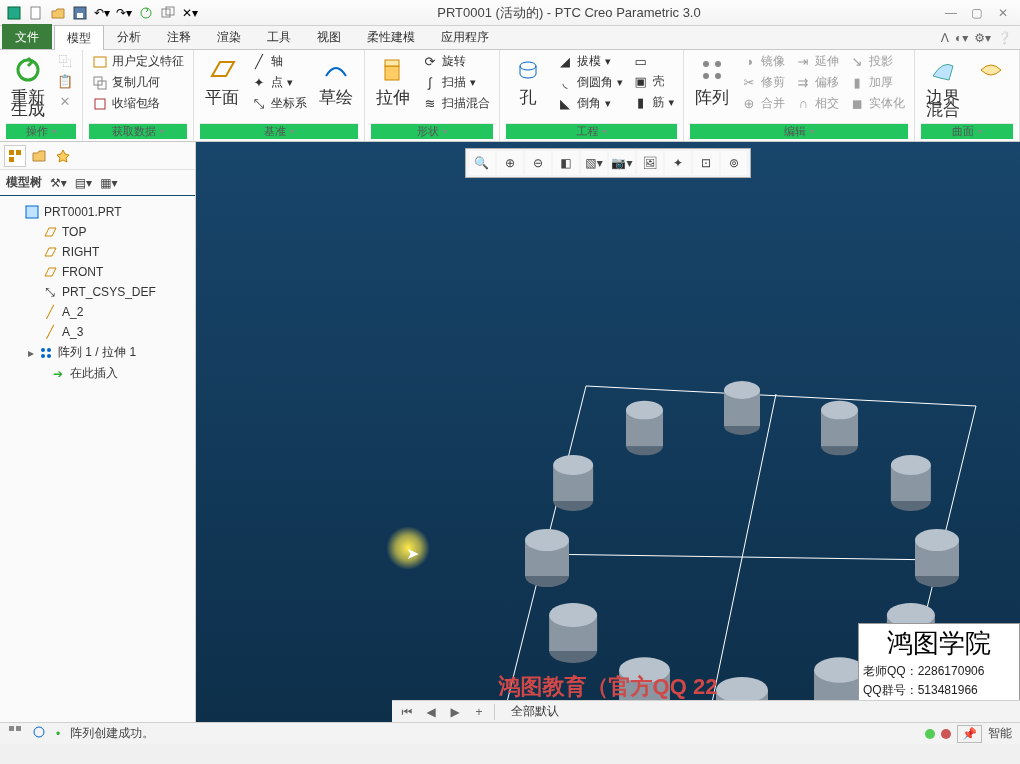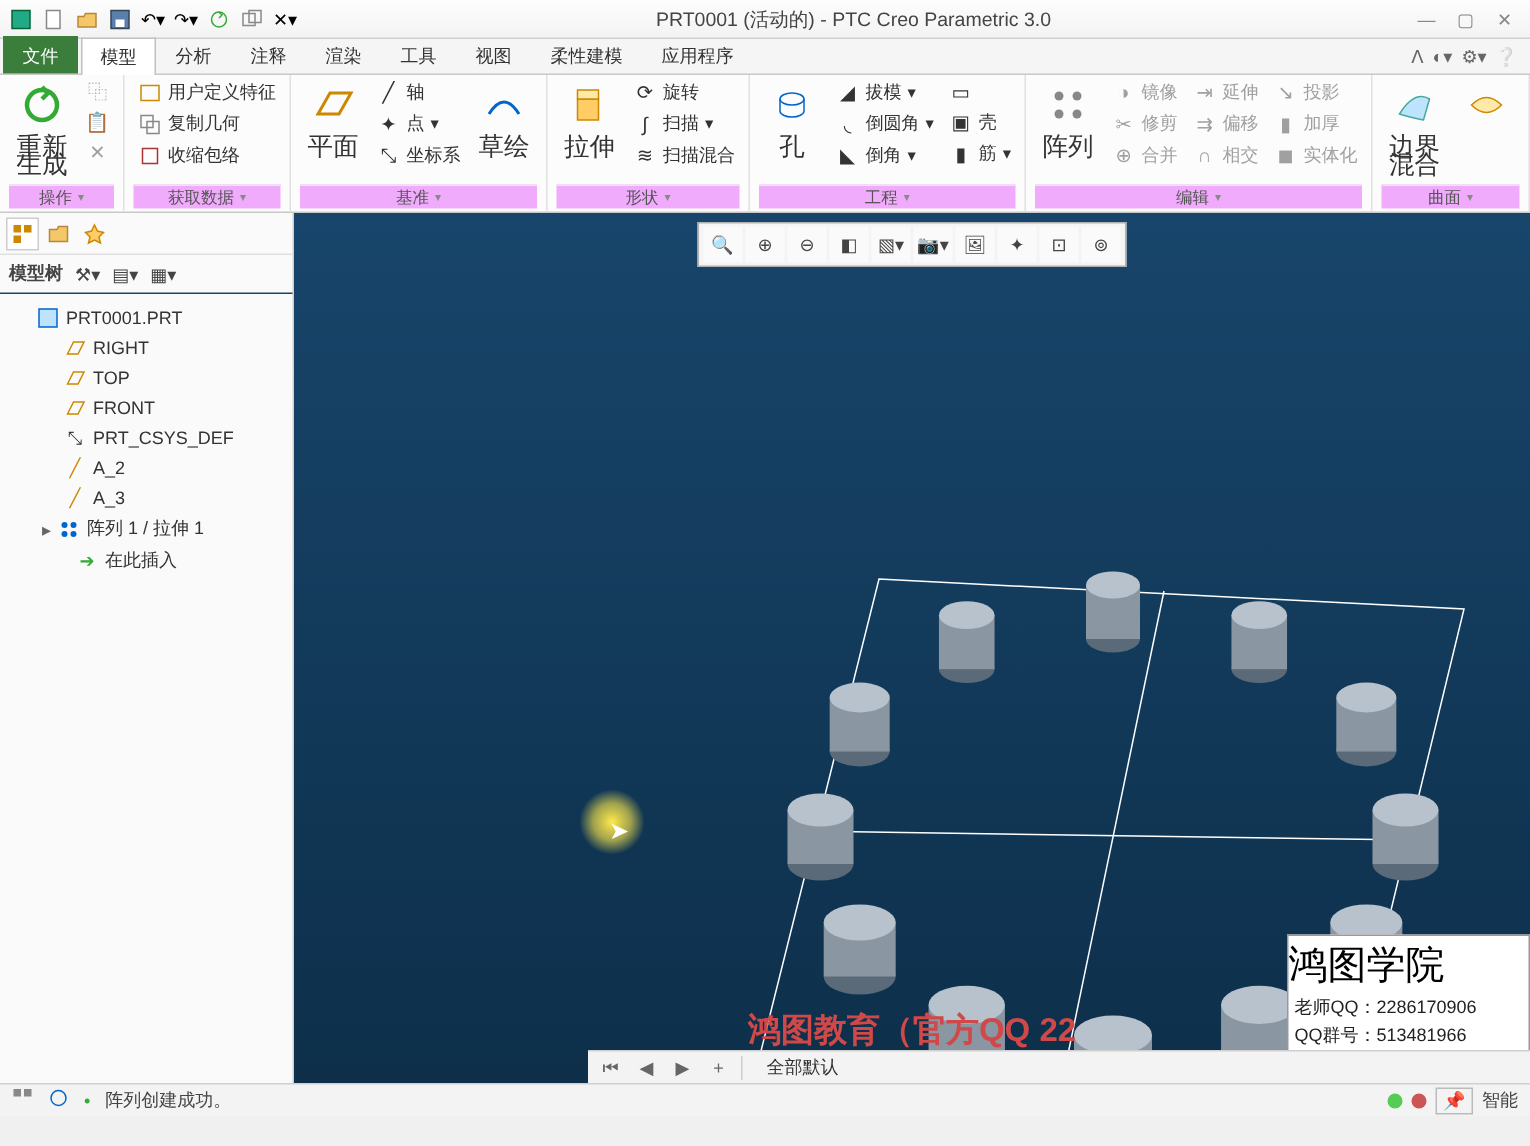--- a/index.html
+++ b/index.html
@@ -18,42 +18,42 @@
 .ribbon { height: 92px; background: #fcfcfc; border-bottom: 1px solid #c8c8c8; display: flex; overflow:hidden; }
 .ribbon-group { border-right: 1px solid #e0e0e0; padding: 2px 6px; display: flex; flex-direction: column; justify-content: space-between; }
 .group-body { display: flex; gap: 4px; flex: 1; align-items: flex-start; }
 .big-btn { display: flex; flex-direction: column; align-items: center; width: 44px; padding: 2px; cursor:pointer; text-align:center; }
 .big-btn .ico { width: 32px; height: 32px; display:flex; align-items:center; justify-content:center; font-size:22px; }
 .big-btn .lbl { font-size: 17px; line-height: 12px; margin-top: 6px; color:#333; white-space:normal; }
 .small-col { display: flex; flex-direction: column; gap: 2px; }
 .small-btn { display: flex; align-items: center; gap: 4px; padding: 1px 3px; cursor:pointer; color:#333; white-space:nowrap; font-size:11px; }
 .small-btn.dim { color: #a0a0a0; }
 .small-btn .si { width: 16px; height: 16px; display:inline-flex; align-items:center; justify-content:center; font-size:13px; }
-.group-label { height: 16px; background: #f0abfc; text-align: center; font-size: 11px; color: #555; border-top:1px solid #e8e8e8; display:flex; align-items:center; justify-content:center; gap:4px; }
+.group-label { height: 16px; background: #22c55e; text-align: center; font-size: 11px; color: #555; border-top:1px solid #e8e8e8; display:flex; align-items:center; justify-content:center; gap:4px; }
 .group-label::after { content:"▾"; color:#888; font-size:8px; }
 .workspace { display: flex; height: 580px; }
 .sidebar { width: 196px; background: #fafafa; border-right: 1px solid #d0d0d0; display:flex; flex-direction:column; }
 .side-tabs { height: 28px; display:flex; align-items:center; gap:2px; padding:2px 4px; border-bottom:1px solid #e0e0e0; }
 .side-tab { width:22px; height:22px; border:1px solid transparent; display:flex; align-items:center; justify-content:center; cursor:pointer; }
 .side-tab.active { border-color:#ccc; background:#fff; }
 .tree-toolbar { height:26px; display:flex; align-items:center; gap:8px; padding:0 6px; border-bottom:1px solid #0c4a6e; color:#444; }
 .tree { padding: 6px 20px; }
 .tree-item { display:flex; align-items:center; gap:4px; padding:2px 4px; cursor:pointer; color:#333; }
 .tree-item .ti { width:16px; height:16px; display:inline-flex; align-items:center; justify-content:center; }
 .tree-item.indent { padding-left: 22px; }
 .tree-item.indent2 { padding-left: 30px; }
 .viewport { flex:1; background: linear-gradient(#18456b,#0d2f4a); position:relative; overflow:hidden; }
 .view-toolbar { position:absolute; top:6px; left:50%; transform:translateX(-50%); background:#f4f4f4; border:1px solid #b0b0b0; display:flex; padding:2px; gap:0; }
 .vt-btn { width:26px; height:24px; border:1px solid transparent; display:flex; align-items:center; justify-content:center; cursor:pointer; color:#444; background:#fafafa; margin:0 1px; }
 .cursor-glow { position:absolute; left:190px; top:384px; width:44px; height:44px; border-radius:50%; background:radial-gradient(circle,#ffe94a 0%,rgba(255,233,74,0.6) 40%,rgba(41,98,255,0) 70%); }
 .cursor-arrow { position:absolute; left:210px; top:402px; color:#fff; font-size:16px; pointer-events:none; }
 .sketch { position:absolute; left:280px; top:194px; }
 .watermark { position:absolute; bottom:20px; left:50%; transform:translateX(-50%); color:#d04848; font-size:22px; font-weight:bold; white-space:nowrap; }
 .badge { position:absolute; right:0; bottom:20px; width:162px; background:#fff; border:1px solid #999; font-size:12px; }
-.badge-title { font-family: "KaiTi",serif; font-size:26px; text-align:left; padding:2px 0; }
+.badge-title { font-family: "KaiTi",serif; font-size:26px; text-align:center; padding:2px 0; }
 .badge-row { padding:0 4px 2px; color:#222; }
 .bottom-bar { position:absolute; left:196px; right:0; bottom:0; height:22px; background:#f3f3f3; border-top:1px solid #d0d0d0; display:flex; align-items:center; gap:6px; padding:0 6px; }
 .bb-btn { width:18px; height:16px; display:flex; align-items:center; justify-content:center; color:#666; cursor:pointer; }
 .bb-sep { height:16px; border-left:1px solid #ccc; }
 .bb-tab { padding:0 10px; color:#333; }
 .statusbar { height:22px; background:#f3f3f3; border-top:1px solid #d0d0d0; display:flex; align-items:center; padding:0 8px; gap:10px; color:#444; }
 .status-right { margin-left:auto; display:flex; align-items:center; gap:6px; }
 .sb-led { width:10px; height:10px; border-radius:50%; }
 svg { overflow: visible; }
 </style>
@@ -392,29 +392,29 @@
             </svg>
           </span>
           <span>PRT0001.PRT</span>
         </div>
       <div class="tree-item indent">
           <span class="ti">
             <svg width="14" height="14">
               <path d="M2 11L6 3h7l-4 8z" fill="none" stroke="#c80"></path>
             </svg>
           </span>
-          <span>RIGHT</span>
+          <span>TOP</span>
         </div>
       <div class="tree-item indent">
           <span class="ti">
             <svg width="14" height="14">
               <path d="M2 11L6 3h7l-4 8z" fill="none" stroke="#c80"></path>
             </svg>
           </span>
-          <span>TOP</span>
+          <span>RIGHT</span>
         </div>
       <div class="tree-item indent">
           <span class="ti">
             <svg width="14" height="14">
               <path d="M2 11L6 3h7l-4 8z" fill="none" stroke="#c80"></path>
             </svg>
           </span>
           <span>FRONT</span>
         </div>
       <div class="tree-item indent">

